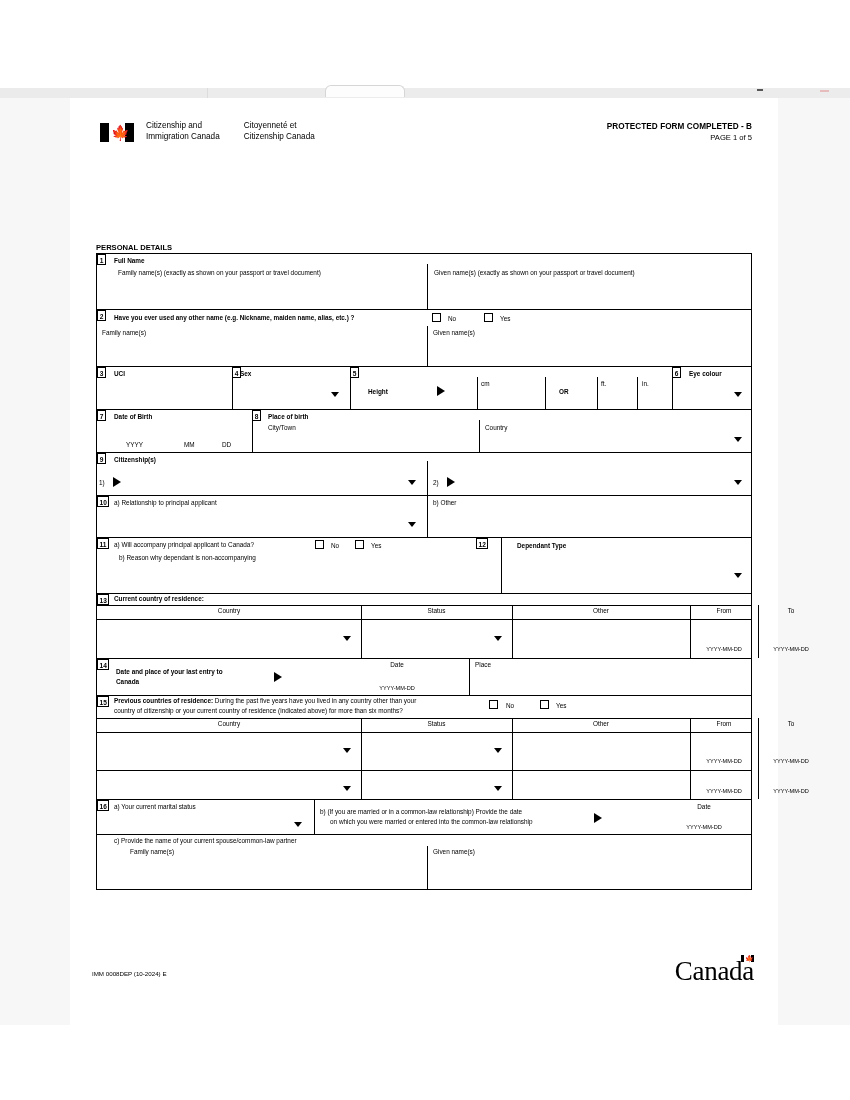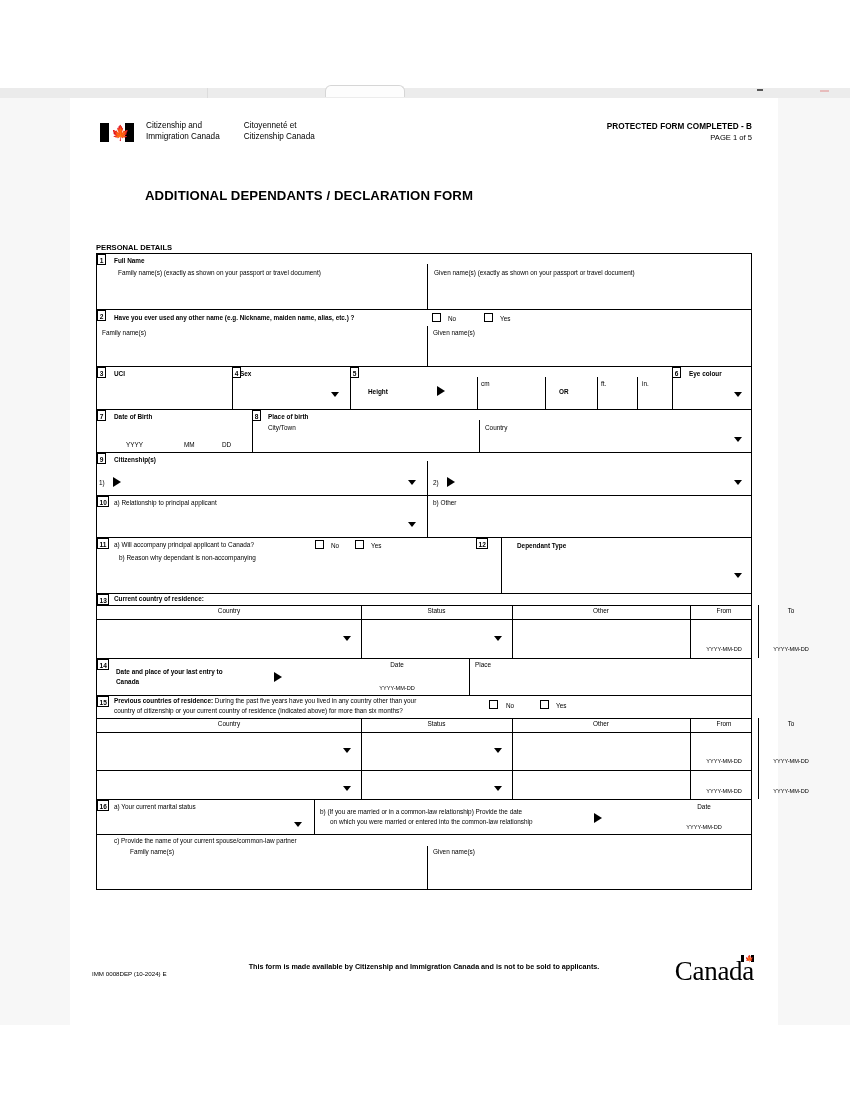--- a/index.html
+++ b/index.html
@@ -204,21 +204,20 @@
 Immigration Canada</span>
       <span class="dept fr">Citoyenneté et
 Citizenship Canada</span>
     </div>
 
     <div class="protected">
       <div class="p1">PROTECTED FORM COMPLETED - B</div>
       <div class="p2">PAGE 1 of 5</div>
     </div>
 
-    <div class="form-title">ADDITIONAL DEPENDANTS / DECLARATION FORM</div>
 
     <div class="section-head">PERSONAL DETAILS</div>
 
     <div class="fbox" style="left:26px; top:155px; width:656px; height:57px;">
       <div class="vline" style="left:330px; top:10px; height:46px;"></div>
       <div class="lbl b" style="left:17px; top:3px;">Full Name</div>
       <div class="lbl" style="left:21px; top:15px;">Family name(s)  (exactly as shown on your passport or travel document)</div>
       <div class="lbl" style="left:337px; top:15px;">Given name(s)  (exactly as shown on your passport or travel document)</div>
     </div>
     <div class="qnum" style="left:27px; top:156px;">1</div>
@@ -437,21 +436,20 @@
       <div class="vline" style="left:330px; top:11px; height:43px;"></div>
       <div class="lbl" style="left:17px; top:2px;">c) Provide the name of your current spouse/common-law partner</div>
       <div class="lbl" style="left:33px; top:13px;">Family name(s)</div>
       <div class="lbl" style="left:336px; top:13px;">Given name(s)</div>
     </div>
     <div style="position:absolute;left:40px;top:760px;width:310px;height:28px;"></div>
     <div style="position:absolute;left:362px;top:760px;width:314px;height:28px;"></div>
 
     <div class="footer-code">IMM 0008DEP (10-2024) E</div>
     <div class="footer-center">
-      <div class="f1">This form is made available by Citizenship and Immigration Canada and is not to be sold to applicants.</div>
     </div>
     <div class="canada-wordmark">Canada</div>
     <div class="canada-flag">
       <span class="cb l"></span>
       <span class="cb r"></span>
       <span class="cl">🍁</span>
     </div>
 
   </div>
 </div>

